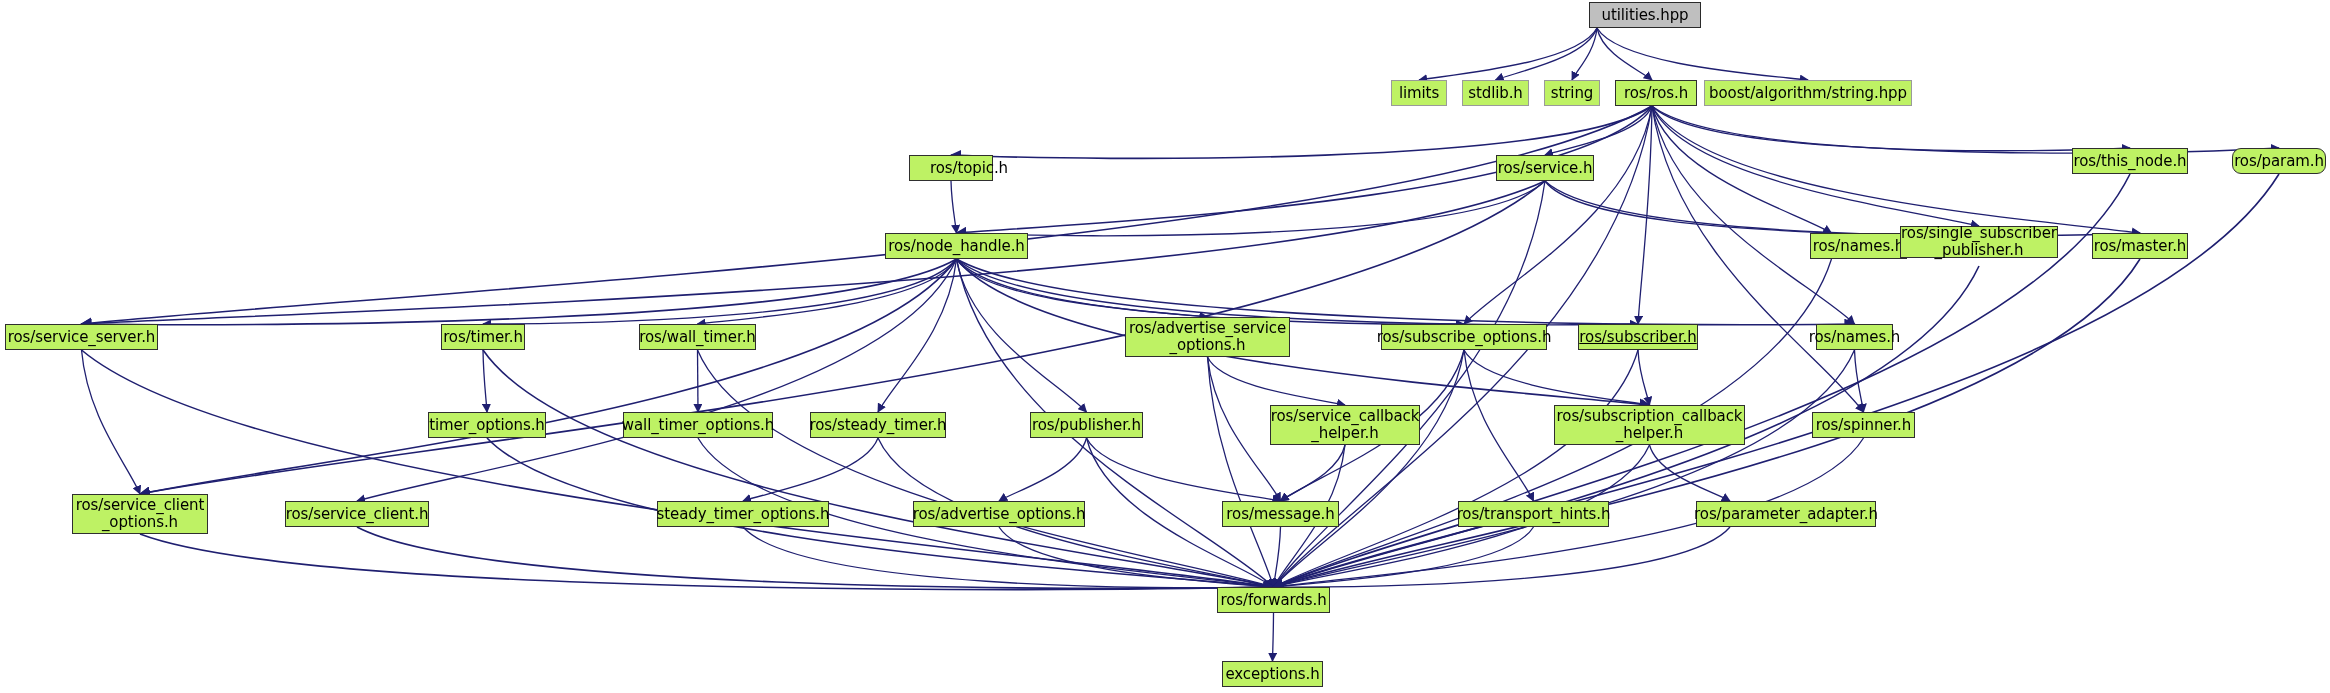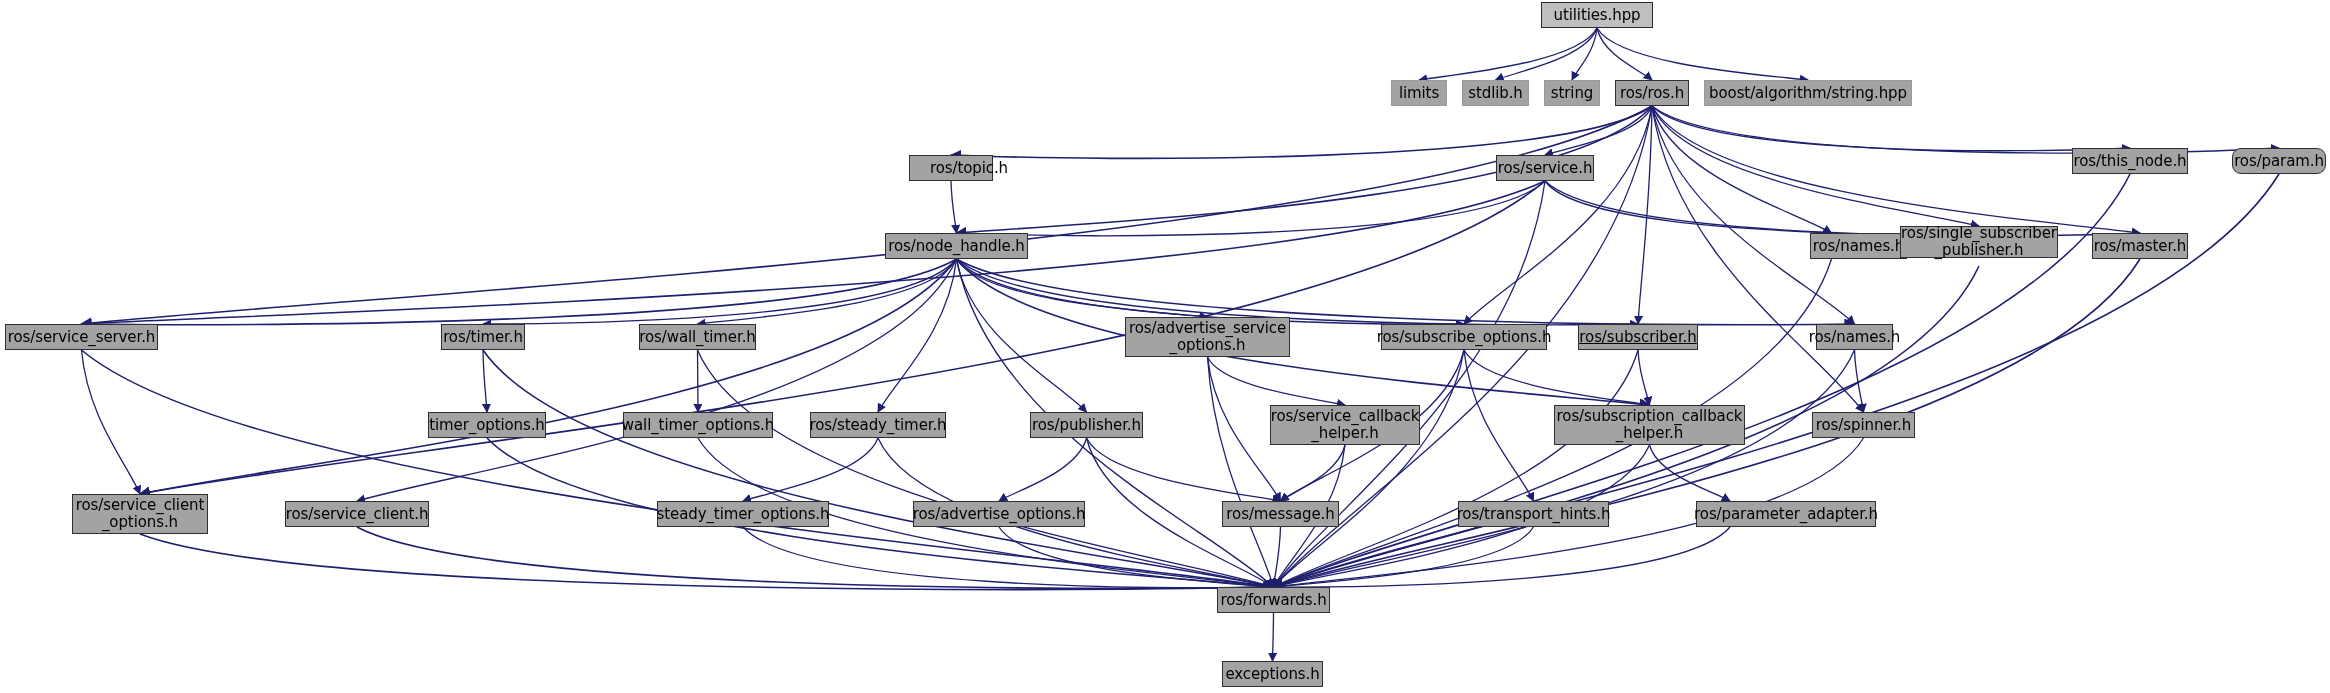--- a/index.html
+++ b/index.html
@@ -13,21 +13,21 @@
   }
   #edges-layer{
     position:absolute;
     left:0;top:0;
     width:2330px;height:693px;
   }
   .gnode{
     position:absolute;
     box-sizing:border-box;
     border:1px solid #404040;
-    background:#a3a3a3;
+    background:#bef264;
     color:#000000;
     font-size:15px;
     line-height:1.08;
     display:flex;
     align-items:center;
     justify-content:center;
     text-align:center;
     white-space:pre;
     letter-spacing:-0.1px;
   }
@@ -127,25 +127,25 @@
         <path d="M 1730 527 C 1682.0674999999999 584.129, 1372.104 587.495, 1273.5 587" fill="none" stroke="#1f1f70" stroke-width="1.3" marker-end="url(#arrow)"></path>
         <path d="M 1831.5 259 C 1772.9099999999999 443.428, 1394.028 531.58, 1273.5 587" fill="none" stroke="#1f1f70" stroke-width="1.3" marker-end="url(#arrow)"></path>
         <path d="M 2140 259 C 2026.53 444, 1449.8700000000001 531.84, 1273.5 587" fill="none" stroke="#1f1f70" stroke-width="1.6" marker-end="url(#arrow)"></path>
         <path d="M 2130 174 C 2018.33 397.25, 1448.0700000000002 513.14, 1273.5 587" fill="none" stroke="#1f1f70" stroke-width="1.6" marker-end="url(#arrow)"></path>
         <path d="M 2279 174 C 2140.51 397.25, 1474.89 513.14, 1273.5 587" fill="none" stroke="#1f1f70" stroke-width="1.6" marker-end="url(#arrow)"></path>
         <path d="M 1979 266 C 1894.51 447.85, 1420.89 533.38, 1273.5 587" fill="none" stroke="#1f1f70" stroke-width="1.6" marker-end="url(#arrow)"></path>
         <path d="M 1273.5 613 C 1273.395 634.666, 1272.7160000000001 650.47, 1272.5 661" fill="none" stroke="#1f1f70" stroke-width="1.3" marker-end="url(#arrow)"></path>
       </g>
   </svg>
   <div id="nodes-layer">
-      <div class="gnode root" style="left: 1541px; top: 2px; width: 112px; height: 26px;">utilities.hpp</div>
+      <div class="gnode root" style="left: 1589px; top: 2px; width: 112px; height: 26px;">utilities.hpp</div>
       <div class="gnode faint" style="left: 1391px; top: 80px; width: 56px; height: 26px;">limits</div>
       <div class="gnode faint" style="left: 1462px; top: 80px; width: 67px; height: 26px;">stdlib.h</div>
       <div class="gnode faint" style="left: 1544px; top: 80px; width: 56px; height: 26px;">string</div>
-      <div class="gnode strong" style="left: 1615px; top: 80px; width: 74px; height: 26px;">ros/ros.h</div>
+      <div class="gnode strong" style="left: 1615px; top: 80px; width: 82px; height: 26px;">ros/ros.h</div>
       <div class="gnode faint" style="left: 1704px; top: 80px; width: 208px; height: 26px;">boost/algorithm/string.hpp</div>
       <div class="gnode strong" style="left: 909px; top: 155px; width: 84px; height: 26px; padding-left: 36px;">ros/topic.h</div>
       <div class="gnode strong" style="left: 1496px; top: 155px; width: 98px; height: 26px; text-align: right;">ros/service.h</div>
       <div class="gnode strong" style="left: 2072px; top: 148px; width: 116px; height: 26px;">ros/this_node.h</div>
       <div class="gnode strong" style="left: 2232px; top: 148px; width: 94px; height: 26px; border-radius: 9px;">ros/param.h</div>
       <div class="gnode strong" style="left: 885px; top: 233px; width: 143px; height: 26px;">ros/node_handle.h</div>
       <div class="gnode strong" style="left: 1783px; top: 233px; width: 97px; height: 26px; margin-left: 27px;">ros/names.h</div>
       <div class="gnode strong two-line" style="left: 1900px; top: 226px; width: 158px; height: 32px;">ros/single_subscriber
 _publisher.h</div>
       <div class="gnode strong" style="left: 2092px; top: 233px; width: 96px; height: 26px;">ros/master.h</div>

